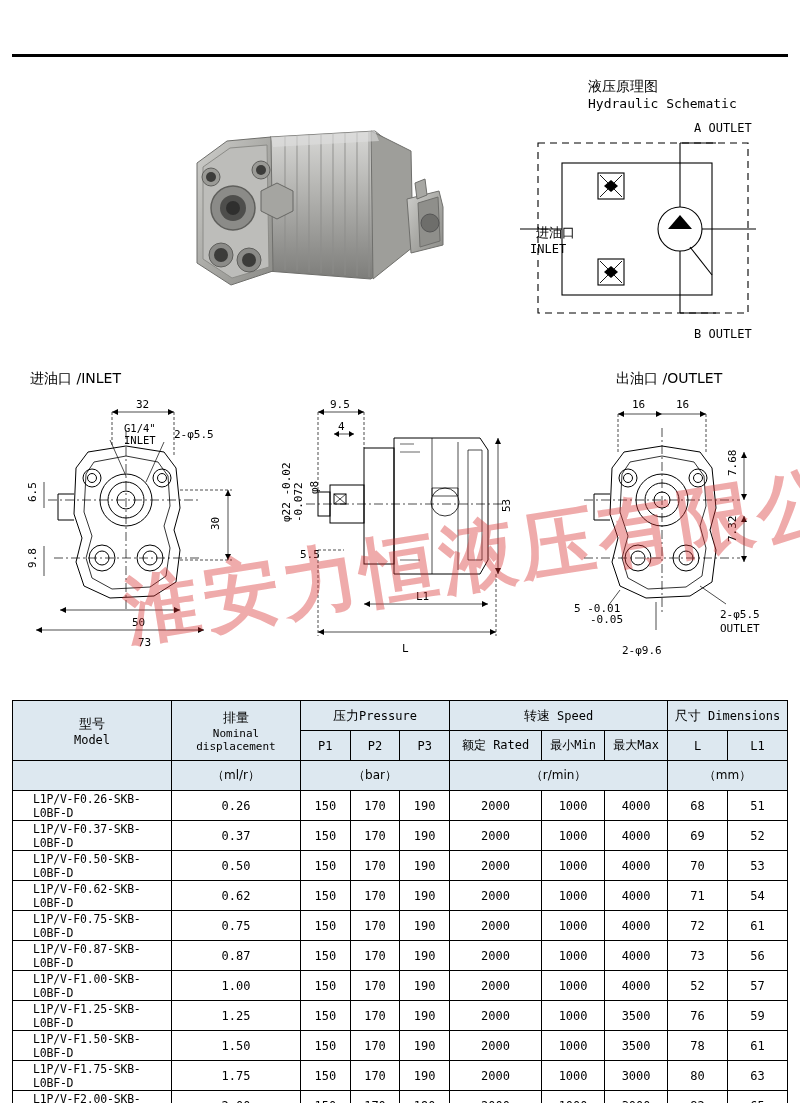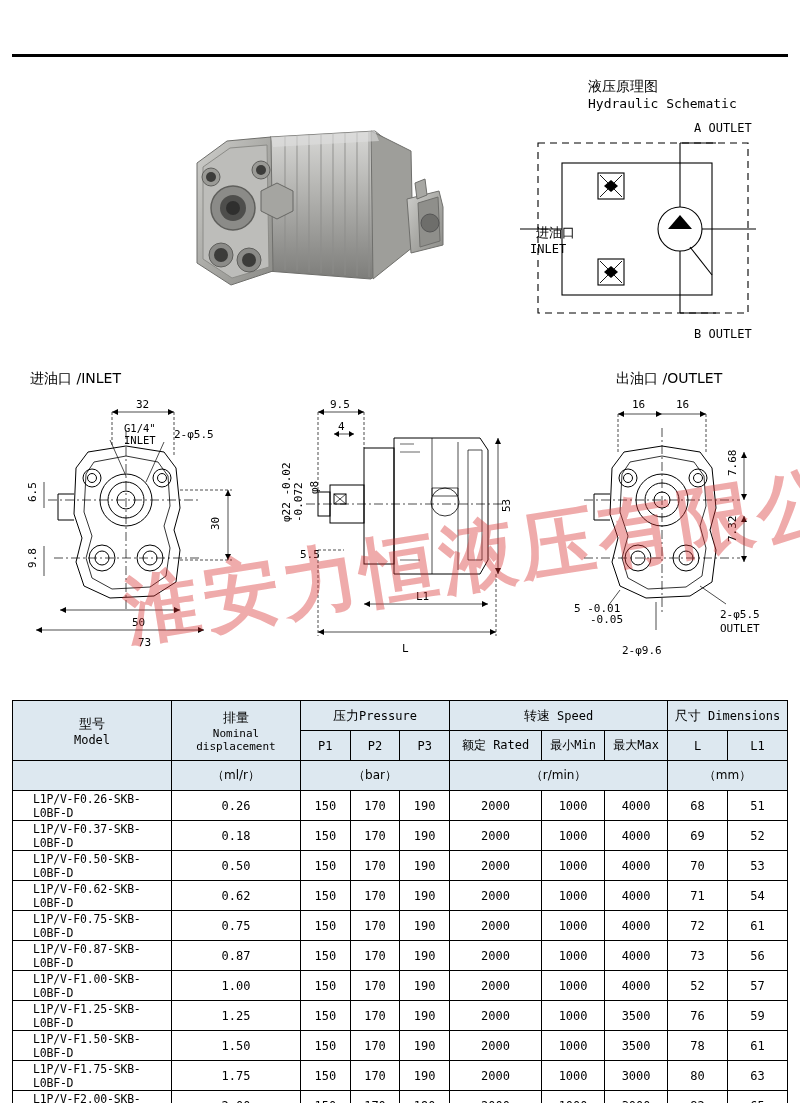--- a/index.html
+++ b/index.html
@@ -459,21 +459,21 @@
             <td>170</td>
             <td>190</td>
             <td>2000</td>
             <td>1000</td>
             <td>4000</td>
             <td>68</td>
             <td>51</td>
           </tr>
         <tr>
             <td class="model">L1P/V-F0.37-SKB-L0BF-D</td>
-            <td>0.18</td>
+            <td>0.37</td>
             <td>150</td>
             <td>170</td>
             <td>190</td>
             <td>2000</td>
             <td>1000</td>
             <td>4000</td>
             <td>69</td>
             <td>52</td>
           </tr>
         <tr>

